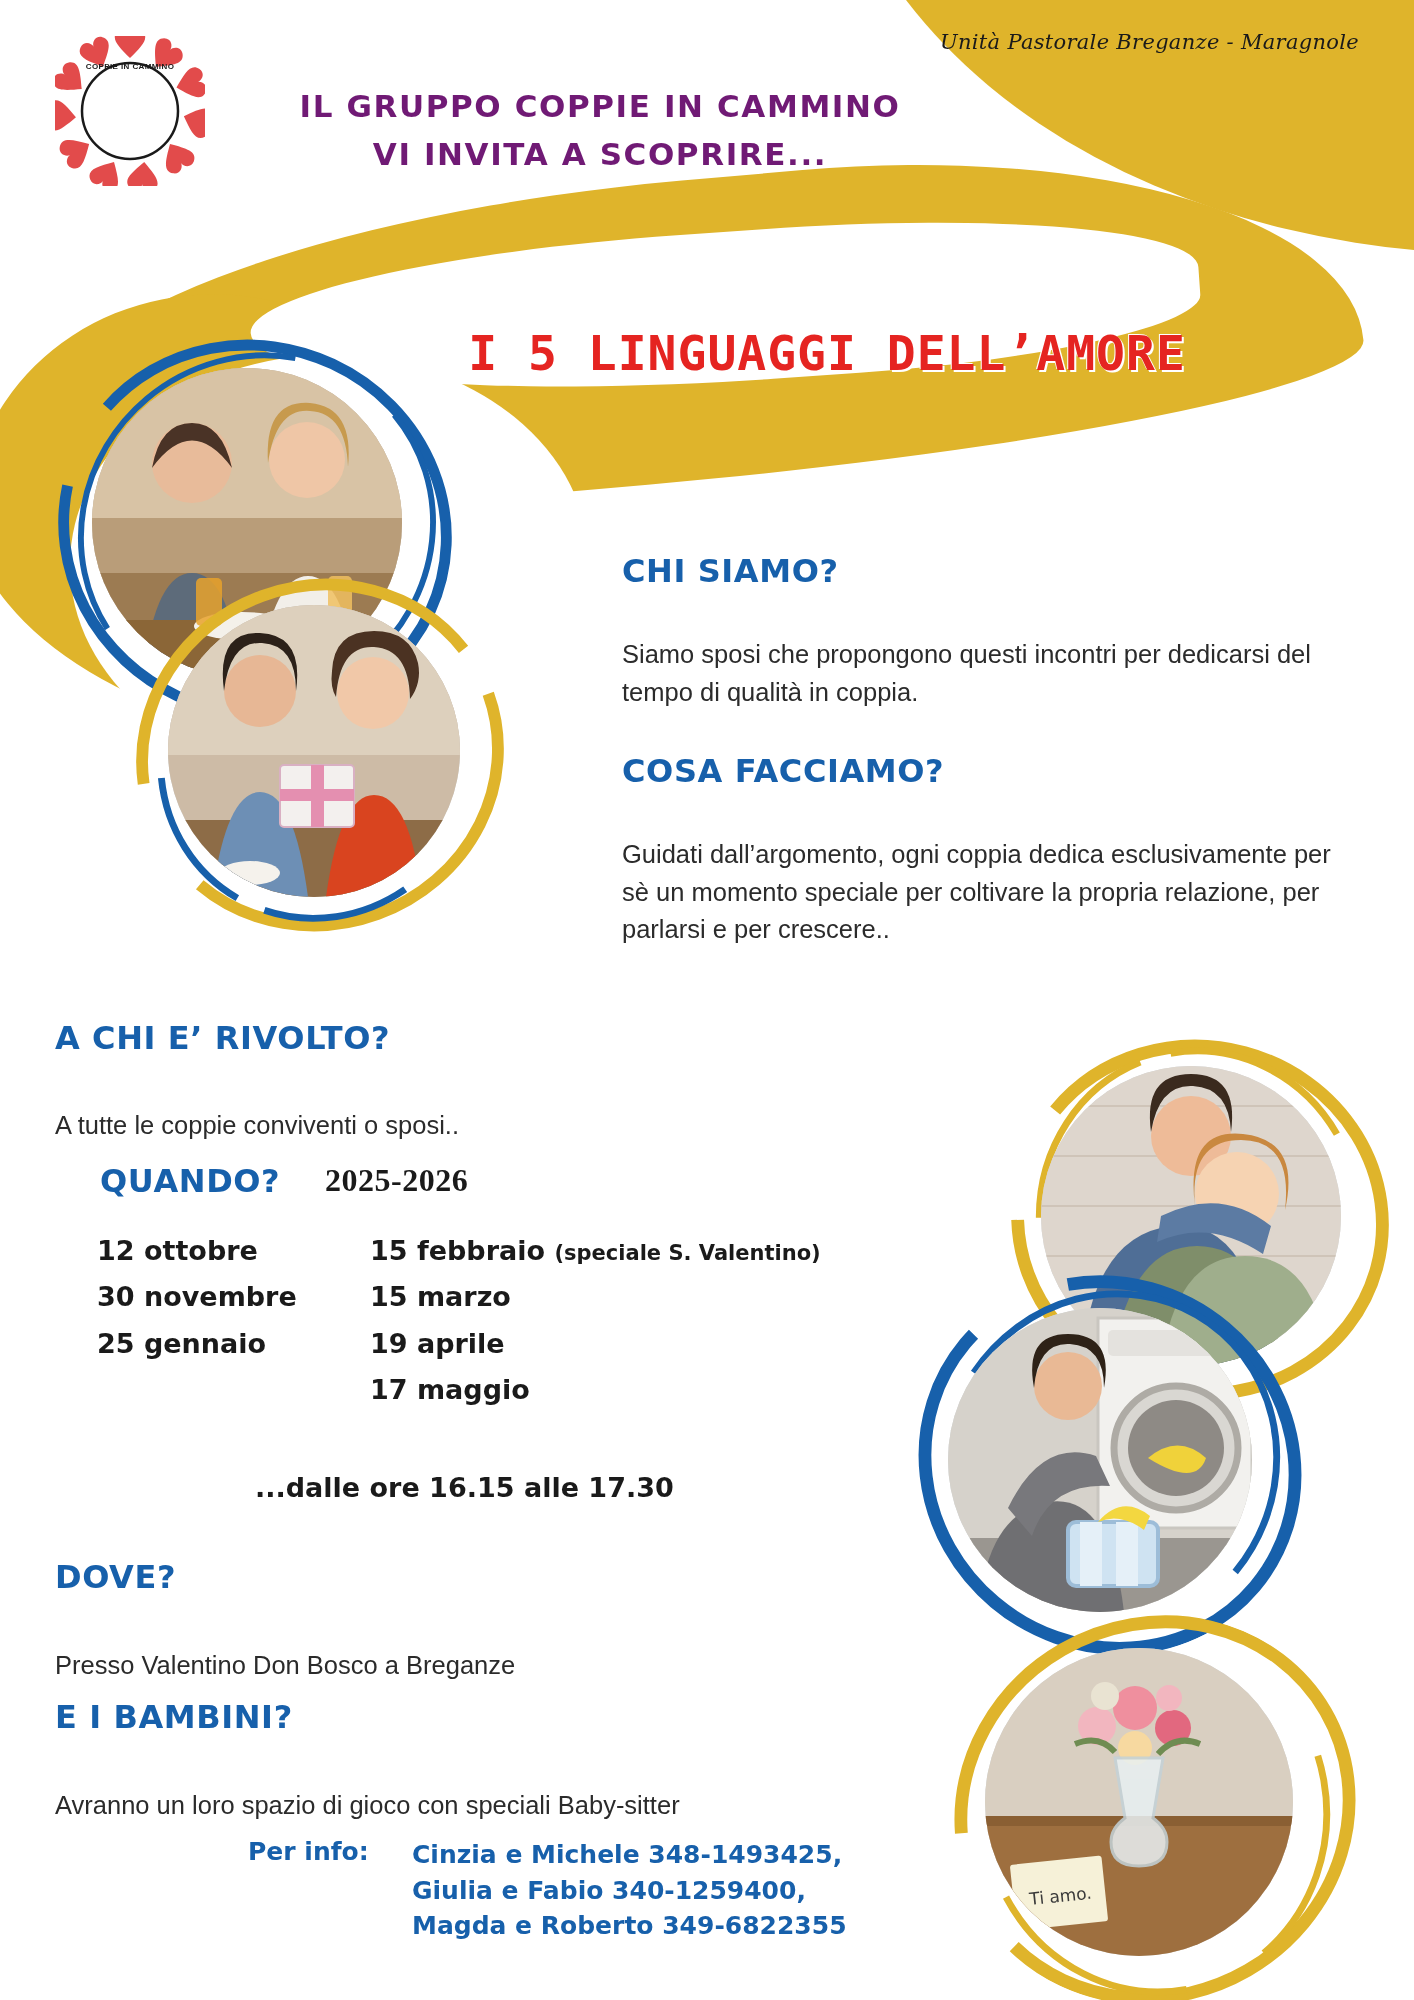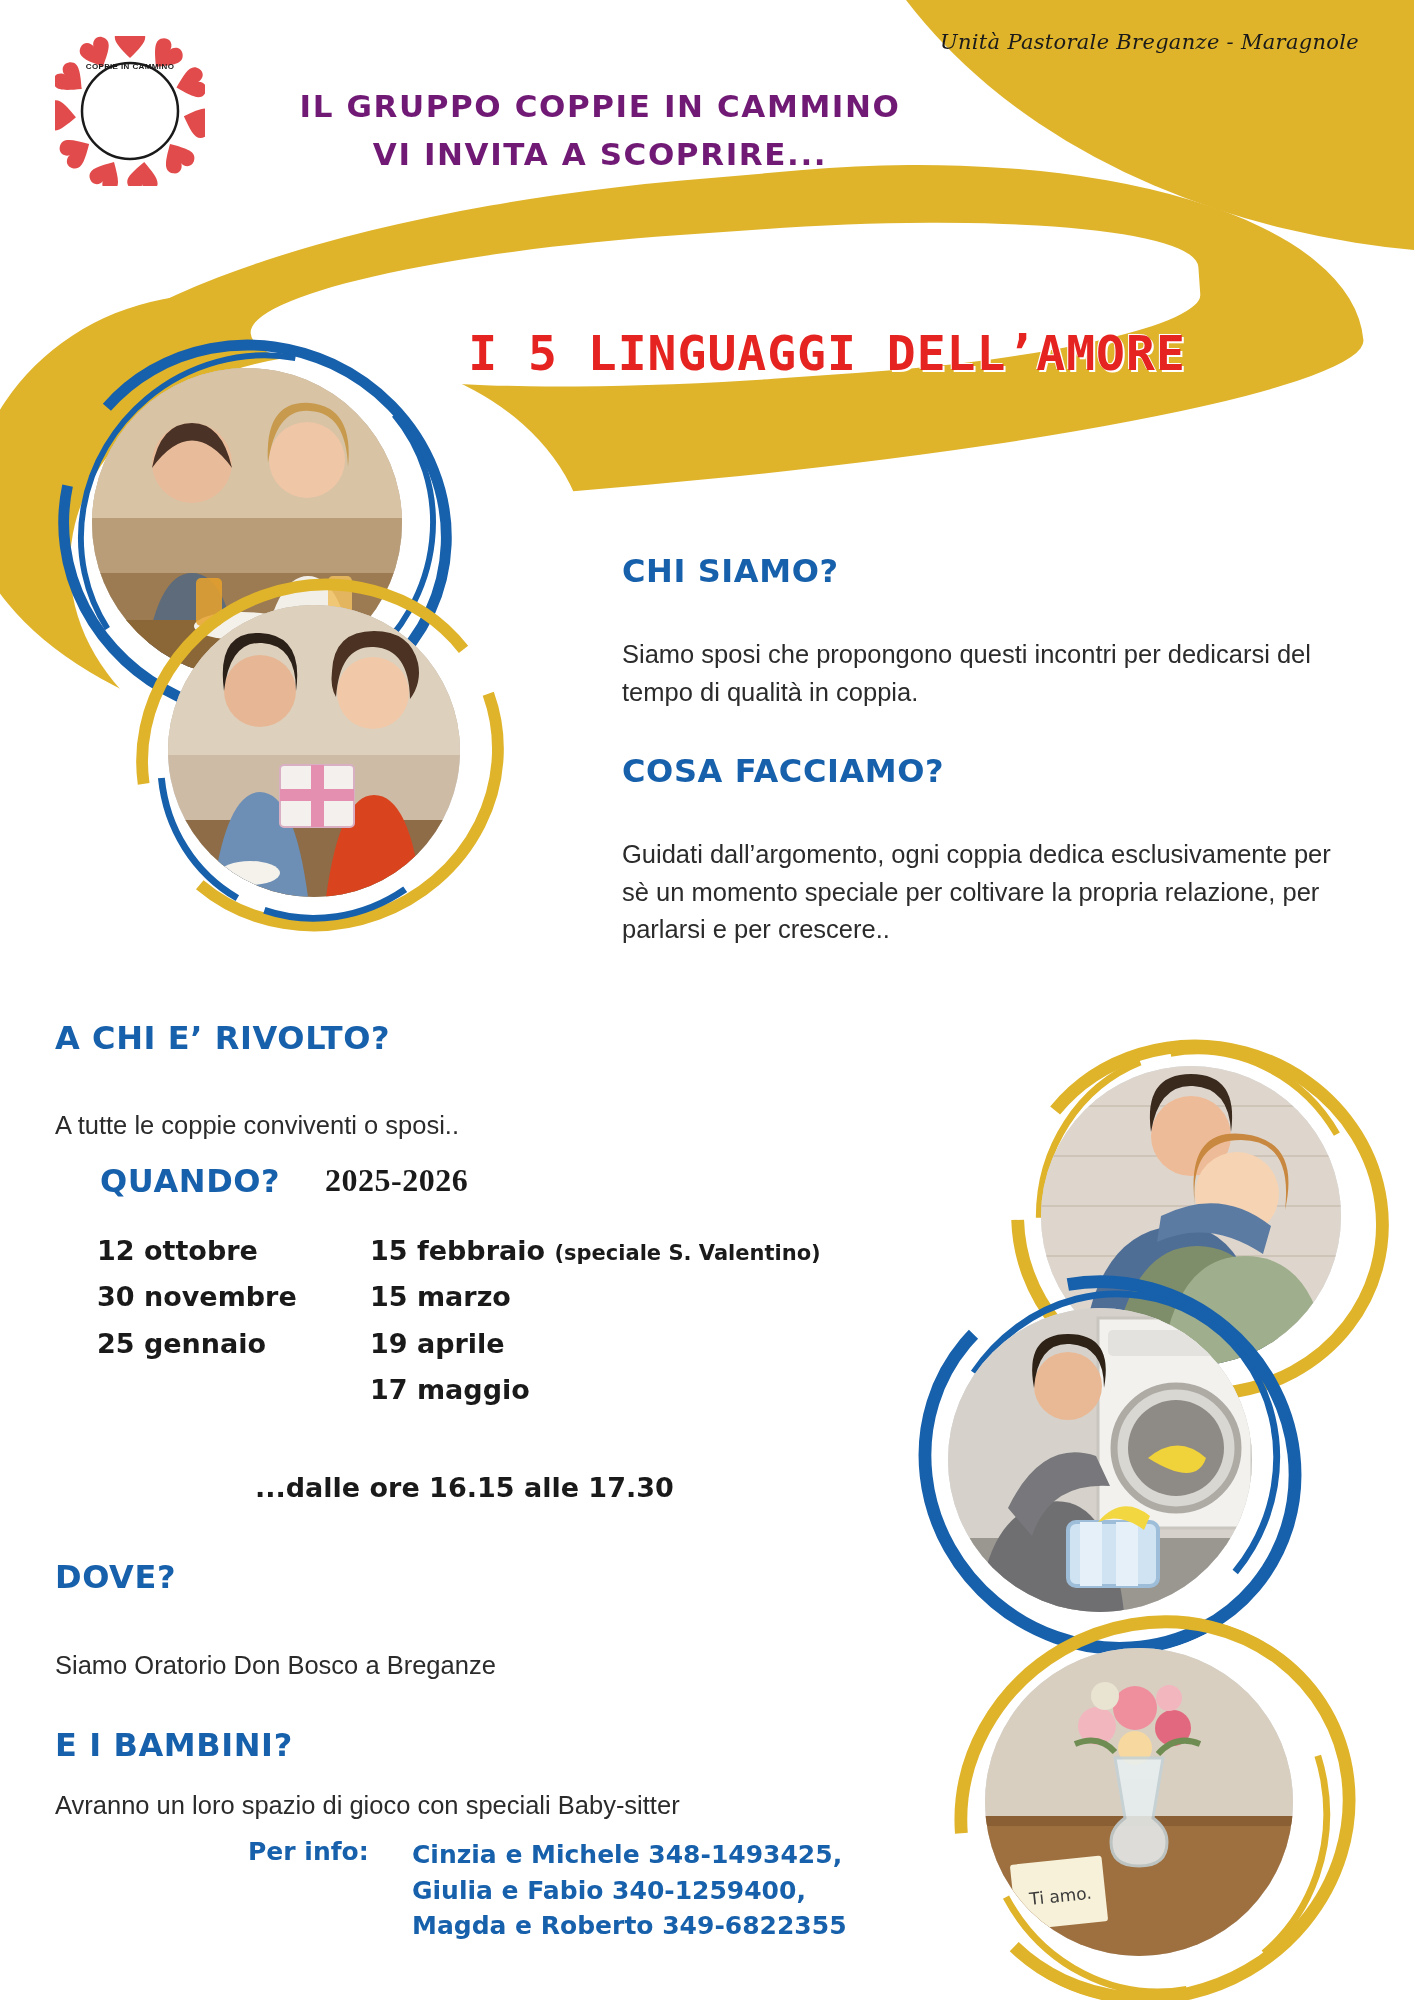--- a/index.html
+++ b/index.html
@@ -161,21 +161,21 @@
   }
   #orario {
     position: absolute; top: 1472px; left: 255px;
     font-family: "DejaVu Sans", sans-serif;
     font-weight: bold; font-size: 27px; color: #1a1a1a;
   }
 
   #dove-h { position: absolute; top: 1558px; left: 55px; font-size: 32px; }
   #dove-p { position: absolute; top: 1613px; left: 55px; width: 760px; }
 
-  #bambini-h { position: absolute; top: 1698px; left: 55px; font-size: 32px; margin-top: 28px; }
+  #bambini-h { position: absolute; top: 1698px; left: 55px; font-size: 32px; }
   #bambini-p { position: absolute; top: 1753px; left: 55px; width: 960px; }
 
   #info-label {
     position: absolute; top: 1837px; left: 248px;
     color: #1760ab; font-family: "DejaVu Sans", sans-serif;
     font-weight: bold; font-size: 25px;
   }
   #info-list {
     position: absolute; top: 1837px; left: 412px;
     color: #1760ab; font-family: "DejaVu Sans", sans-serif;
@@ -400,21 +400,21 @@
       <span class="note">(speciale S. Valentino)</span>
     </div>
     <div>15 marzo</div>
     <div>19 aprile</div>
     <div>17 maggio</div>
   </div>
 
   <div id="orario">...dalle ore 16.15 alle 17.30</div>
 
   <div class="h-blue" id="dove-h">DOVE?</div>
-  <div class="body-text" id="dove-p">Siamo Oratorio Don Bosco a Breganze</div>
+  <div class="body-text" id="dove-p">Presso Valentino Don Bosco a Breganze</div>
 
   <div class="h-blue" id="bambini-h">E I BAMBINI?</div>
   <div class="body-text" id="bambini-p">Avranno un loro spazio di gioco con speciali Baby-sitter</div>
 
   <div id="info-label">Per info:</div>
   <div id="info-list">
     <div>Cinzia e Michele 348-1493425,</div>
     <div>Giulia e Fabio 340-1259400,</div>
     <div>Magda e Roberto 349-6822355</div>
   </div>

